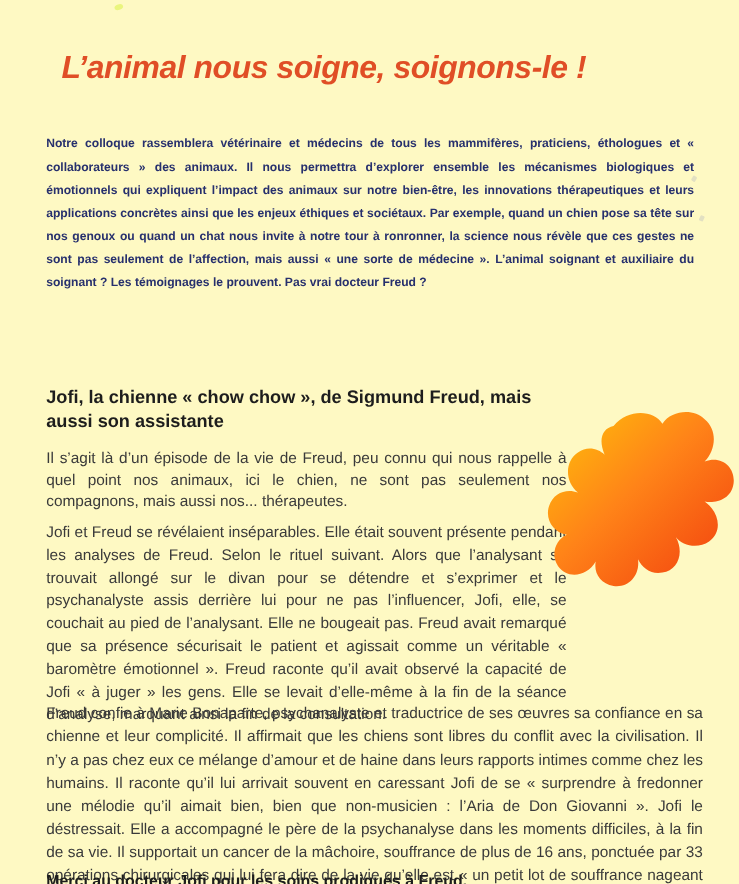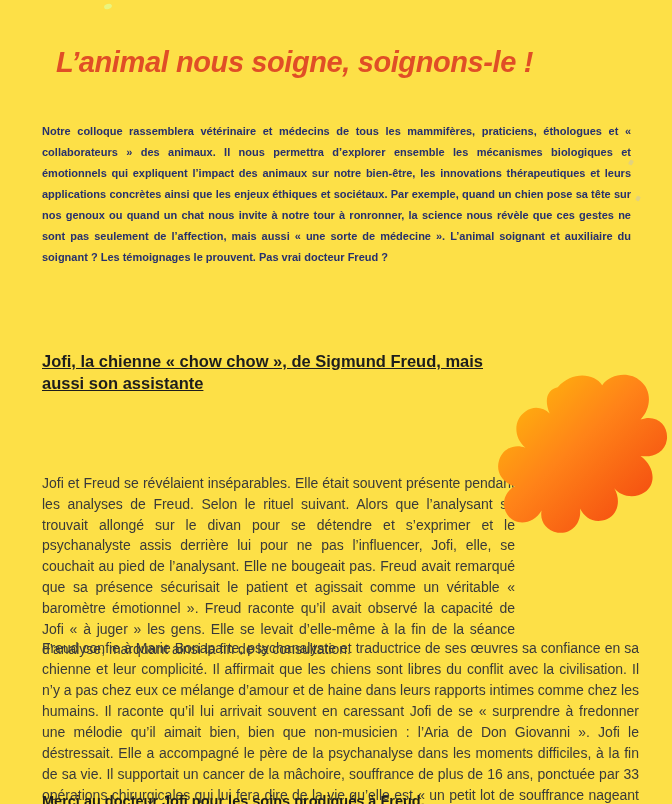--- a/index.html
+++ b/index.html
@@ -1,21 +1,21 @@
 <!DOCTYPE html>
 <html lang="fr"><head>
 <meta charset="utf-8">
 <style>
   html,body{margin:0;padding:0;background:#ffffff;}
   .page{
     position:relative;
     width:672px;
     height:804px;
     margin:0 auto;
-    background:#fde047;
+    background:#fef9c3;
     overflow:hidden;
     font-family:"Liberation Sans", sans-serif;
     -webkit-font-smoothing:antialiased;
   }
   .main-title{
     position:absolute;
     left:56px; top:27px;
     width:560px;
     font-size:29px;
     font-weight:bold;
@@ -35,21 +35,20 @@
     text-align:justify;
   }
   .section-heading{
     position:absolute;
     left:42px; top:336px;
     width:450px;
     font-size:16.5px;
     line-height:1.38;
     font-weight:bold;
     color:#1d1d1d;
-    text-decoration:underline;
   }
   .body-par{
     position:absolute;
     left:42px;
     color:#3a3a3a;
     font-size:14px;
     text-align:justify;
   }
   .par-1{ top:393px; width:473px; line-height:19.5px; }
   .par-2{ top:459px; width:473px; line-height:20.8px; }
@@ -94,20 +93,21 @@
   <div class="scan-dot"></div>
   <div class="speck speck-1"></div>
   <div class="speck speck-2"></div>
 
   <h1 class="main-title">L’animal nous soigne, soignons-le !</h1>
 
   <p class="intro">Notre colloque rassemblera vétérinaire et médecins de tous les mammifères, praticiens, éthologues et « collaborateurs » des animaux. Il nous permettra d’explorer ensemble les mécanismes biologiques et émotionnels qui expliquent l’impact des animaux sur notre bien-être, les innovations thérapeutiques et leurs applications concrètes ainsi que les enjeux éthiques et sociétaux. Par exemple, quand un chien pose sa tête sur nos genoux ou quand un chat nous invite à notre tour à ronronner, la science nous révèle que ces gestes ne sont pas seulement de l’affection, mais aussi « une sorte de médecine ». L’animal soignant et auxiliaire du soignant ? Les témoignages le prouvent. Pas vrai docteur Freud ?</p>
 
   <h2 class="section-heading">Jofi, la chienne « chow chow », de Sigmund Freud, mais aussi son assistante</h2>
 
+  <p class="body-par par-1">Il s’agit là d’un épisode de la vie de Freud, peu connu qui nous rappelle à quel point nos animaux, ici le chien, ne sont pas seulement nos compagnons, mais aussi nos... thérapeutes.</p>
 
   <p class="body-par par-2">Jofi et Freud se révélaient inséparables. Elle était souvent présente pendant les analyses de Freud. Selon le rituel suivant. Alors que l’analysant se trouvait allongé sur le divan pour se détendre et s’exprimer et le psychanalyste assis derrière lui pour ne pas l’influencer, Jofi, elle, se couchait au pied de l’analysant. Elle ne bougeait pas. Freud avait remarqué que sa présence sécurisait le patient et agissait comme un véritable « baromètre émotionnel ». Freud raconte qu’il avait observé la capacité de Jofi « à juger » les gens. Elle se levait d’elle-même à la fin de la séance d’analyse, marquant ainsi la fin de la consultation.</p>
 
   <svg class="blob" viewBox="0 0 170 196" aria-hidden="true">
     <defs>
       <linearGradient id="blobGrad" x1="0" y1="0" x2="1" y2="1">
         <stop offset="0" stop-color="#ffc30a"></stop>
         <stop offset="0.45" stop-color="#ff8318"></stop>
         <stop offset="1" stop-color="#f13b0e"></stop>
       </linearGradient>

